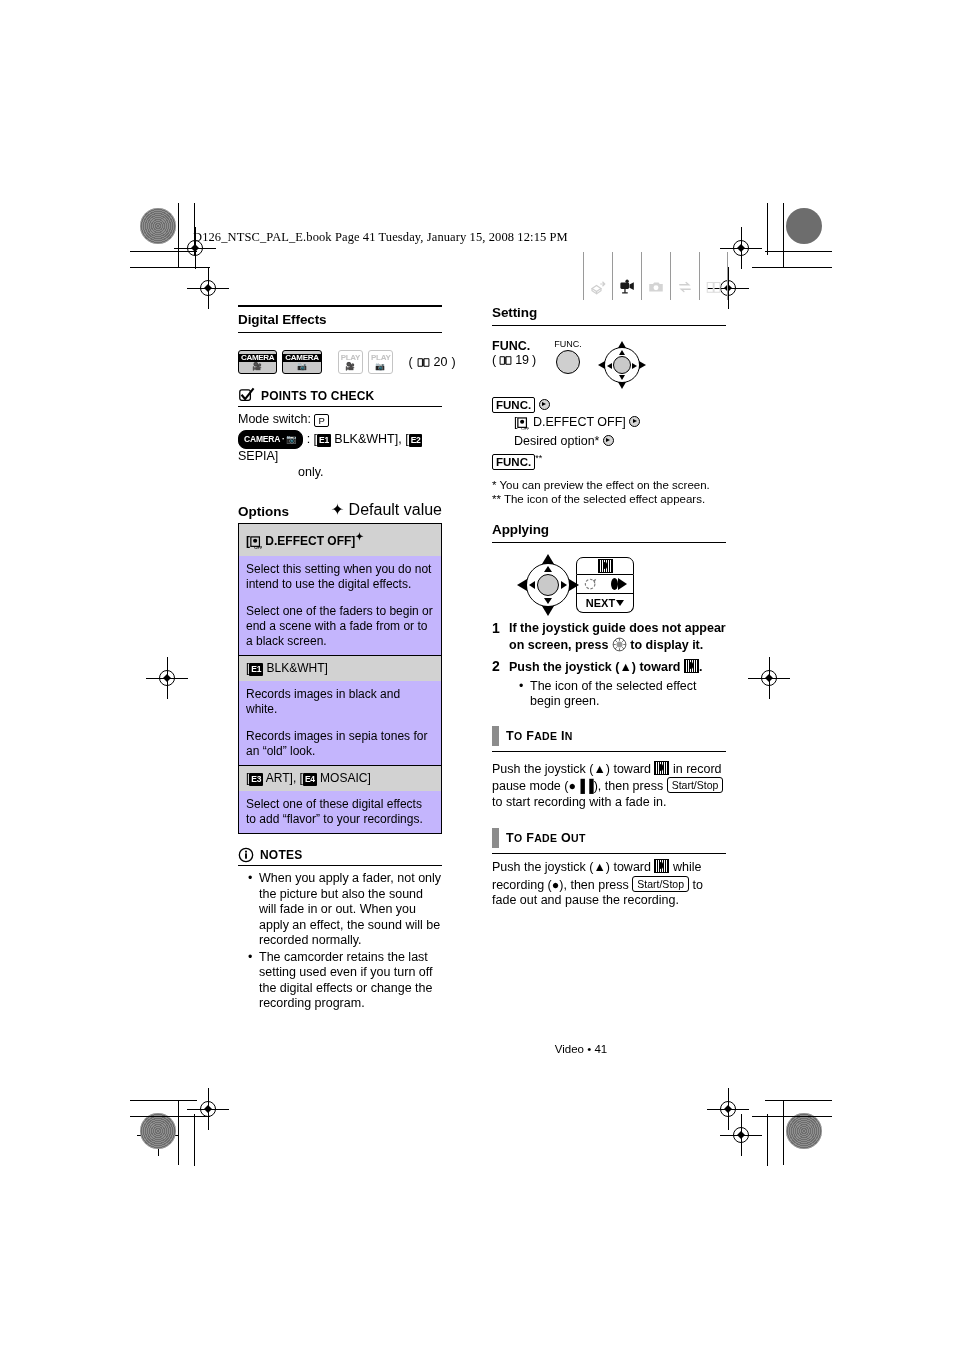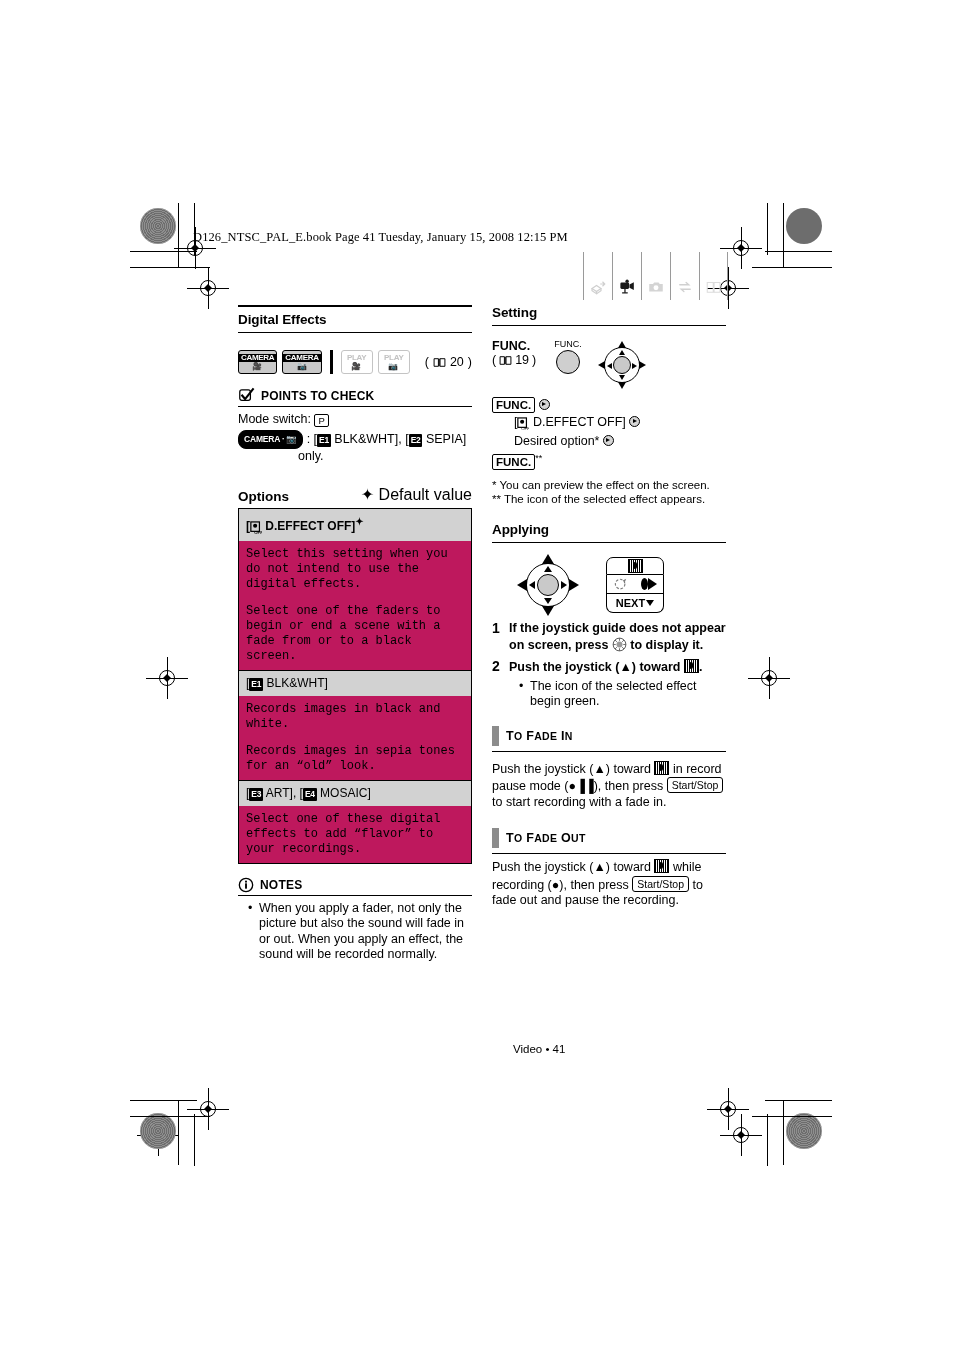--- a/index.html
+++ b/index.html
@@ -22,21 +22,21 @@
   
   .slug{
     position:absolute;left:193px;top:230px;font-family:"Liberation Serif",serif;
     font-size:12.5px;letter-spacing:.1px;white-space:nowrap;
   }
   
   .tabs{position:absolute;left:583px;top:252px;display:flex;height:48px;}
   .tabs .tab{width:29px;height:48px;border-left:1px solid #9a9a9a;
              display:flex;align-items:flex-end;justify-content:center;padding-bottom:4px;box-sizing:border-box;}
   .tabs .tab:last-child{border-right:1px solid #9a9a9a;}
-  .colL{position:absolute;left:238px;top:305px;width:234px;}
+  .colL{position:absolute;left:238px;top:305px;width:204px;}
   .colR{position:absolute;left:492px;top:305px;width:234px;}
 
   h2.sec{
     font-size:13.5px;font-weight:bold;margin:0;padding:0 0 4px 0;letter-spacing:-.1px;
   }
   .ruleDouble{border-top:2.5px solid #000;margin-bottom:5px;}
   .ruleUnder{border-bottom:1.6px solid #000;margin-top:1px;}
   .ruleThin{border-bottom:1px solid #000;margin-top:2px;}
 
   
@@ -62,21 +62,21 @@
 
   .optHdr{display:flex;justify-content:space-between;align-items:flex-end;margin-top:20px;}
   .optHdr .t{font-size:13.5px;font-weight:bold;}
   .optHdr .d{font-size:16px;}
 
   table.opts{border-collapse:collapse;width:100%;margin-top:4px;border:1.4px solid #000;}
   table.opts td{border-top:1.2px solid #000;padding:6px 7px;font-size:12px;line-height:15px;}
   table.opts tr.head td{background:#d2d2d2;font-size:12px;padding:5px 7px;}
   table.opts tr.head.b td{font-weight:bold;}
   table.opts tr:first-child td{border-top:none;}
-  table.opts tr.desc td{border-top:none;background:#be185d;font-family:Liberation Mono, monospace;}
+  table.opts tr.desc td{border-top:none;background:#c4b5fd;}
 
   
   .ic{display:inline-block;vertical-align:-2px;}
   .icE{display:inline-block;background:#000;color:#fff;font-size:8.5px;font-weight:bold;
        line-height:11px;padding:1px 2px;border-radius:1px;vertical-align:0px;letter-spacing:-.3px;}
   .icP{display:inline-block;border:1px solid #000;border-radius:2px;font-size:9.5px;
        line-height:11px;padding:0 3px;vertical-align:-1px;}
   .camSw{display:inline-block;border:1px solid #000;border-radius:8px;background:#000;color:#fff;
          font-size:8.5px;font-weight:bold;padding:1px 5px;letter-spacing:-.2px;vertical-align:1px;}
   .funcBtn{display:inline-block;border:1px solid #000;border-radius:2px;font-size:11.5px;
@@ -91,21 +91,21 @@
   ol.steps{margin:8px 0 0 0;padding:0;list-style:none;}
   ol.steps>li{position:relative;padding-left:17px;margin-bottom:6px;font-size:12.5px;line-height:15.5px;}
   ol.steps>li .num{position:absolute;left:0;top:0;font-weight:bold;font-size:14px;}
   ol.steps>li .bold{font-weight:bold;}
 
   .subhd{display:flex;align-items:center;gap:7px;margin-top:16px;}
   .subhd .bar{width:7px;height:20px;background:#8c8c8c;}
   .subhd .tx{font-size:12.5px;font-weight:bold;letter-spacing:.3px;}
   .subhd .tx .sc{font-size:10.5px;}
 
-  .footer{position:absolute;left:513px;top:1043px;width:234px;text-align:left;font-size:11.5px;}
+  .footer{position:absolute;left:464px;top:1043px;width:234px;text-align:center;font-size:11.5px;}
 
   .dpad{position:relative;width:44px;height:44px;}
   .dpad .ringo{position:absolute;left:4px;top:4px;width:36px;height:36px;border:1.5px solid #000;border-radius:50%;box-sizing:border-box;}
   .dpad .hub{position:absolute;left:13px;top:13px;width:18px;height:18px;border:1.5px solid #000;border-radius:50%;background:#c9c9c9;box-sizing:border-box;}
   .tri{position:absolute;width:0;height:0;}
   .opt{font-size:12.5px;line-height:17px;}
   .chev{display:inline-block;width:9px;height:9px;border:1.2px solid #000;border-radius:50%;
         position:relative;vertical-align:-1px;background:#d6d6d6;}
   .chev:after{content:"";position:absolute;left:2.5px;top:1.7px;border-left:4px solid #000;
         border-top:2.6px solid transparent;border-bottom:2.6px solid transparent;}
@@ -340,20 +340,21 @@
     <svg width="16" height="16" viewBox="0 0 24 24">
       <circle cx="12" cy="12" r="10" fill="none" stroke="#000" stroke-width="2"></circle>
       <rect x="10.6" y="9.5" width="2.8" height="8" fill="#000"></rect>
       <rect x="10.6" y="5.5" width="2.8" height="2.8" fill="#000"></rect>
     </svg>
     <span class="ttl">NOTES</span>
   </div>
   <div class="ruleThin"></div>
   <ul class="b">
     <li>When you apply a fader, not only the picture but also the sound will fade in or out. When you apply an effect, the sound will be recorded normally.</li>
+    <li>The camcorder retains the last setting used even if you turn off the digital effects or change the recording program.</li>
   </ul>
 </div>
 
 <div class="colR">
 
   <h2 class="sec">Setting</h2>
   <div class="ruleUnder"></div>
 
   <div style="display:flex;align-items:flex-start;gap:18px;margin-top:13px;">
     <div>
@@ -413,21 +414,21 @@
       <span class="funcBtn">FUNC.</span><sup style="font-size:9px;">**</sup>
     </div>
   </div>
 
   <div class="sm" style="margin-top:7px;">*  You can preview the effect on the screen.</div>
   <div class="sm">** The icon of the selected effect appears.</div>
 
   <h2 class="sec" style="margin-top:16px;">Applying</h2>
   <div class="ruleUnder"></div>
 
-  <div style="display:flex;align-items:center;gap:30px;margin:14px 0 0 28px;">
+  <div style="display:flex;align-items:center;margin:14px 0 0 28px;">
     <div class="dpad" style="width:56px;height:56px;">
       <div class="ringo" style="left:6px;top:6px;width:44px;height:44px;"></div>
       <div class="hub" style="left:17px;top:17px;width:22px;height:22px;"></div>
       <div class="tri" style="left:22px;top:-3px;border-left:6px solid transparent;border-right:6px solid transparent;border-bottom:10px solid #000;"></div>
       <div class="tri" style="left:22px;top:49px;border-left:6px solid transparent;border-right:6px solid transparent;border-top:10px solid #000;"></div>
       <div class="tri" style="left:-3px;top:22px;border-top:6px solid transparent;border-bottom:6px solid transparent;border-right:10px solid #000;"></div>
       <div class="tri" style="left:49px;top:22px;border-top:6px solid transparent;border-bottom:6px solid transparent;border-left:10px solid #000;"></div>
       <div class="tri" style="left:24px;top:9px;border-left:4px solid transparent;border-right:4px solid transparent;border-bottom:6px solid #000;"></div>
       <div class="tri" style="left:24px;top:41px;border-left:4px solid transparent;border-right:4px solid transparent;border-top:6px solid #000;"></div>
       <div class="tri" style="left:9px;top:24px;border-top:4px solid transparent;border-bottom:4px solid transparent;border-right:6px solid #000;"></div>

